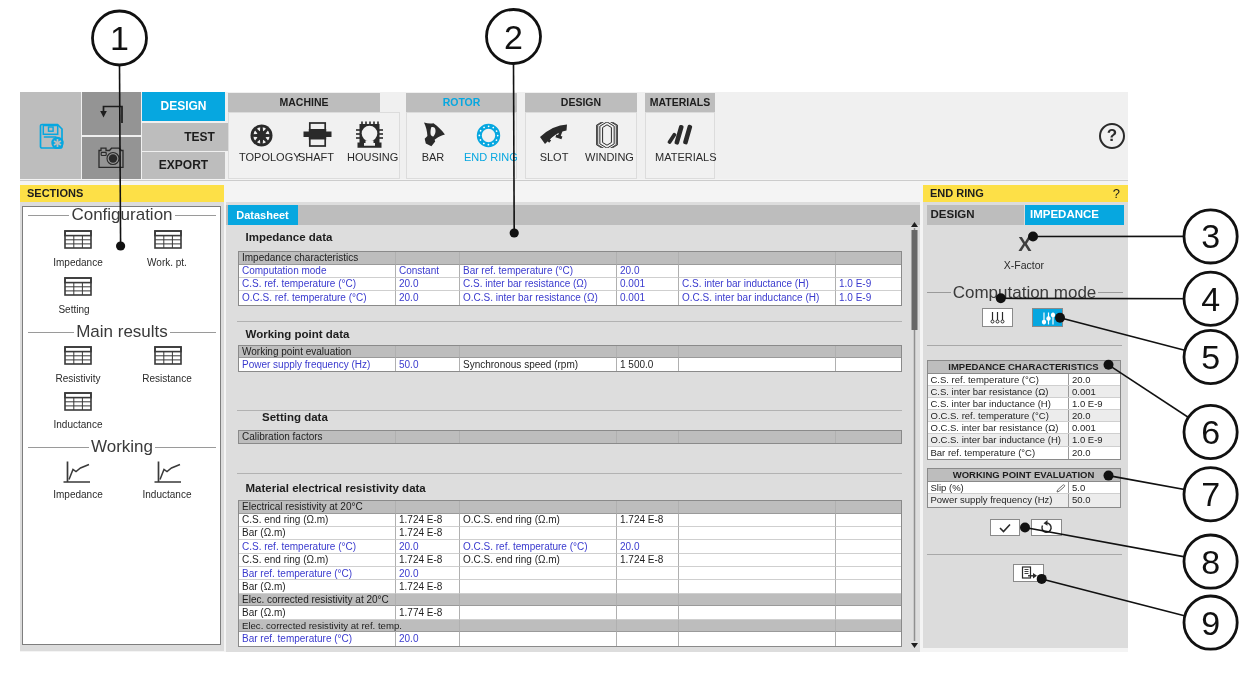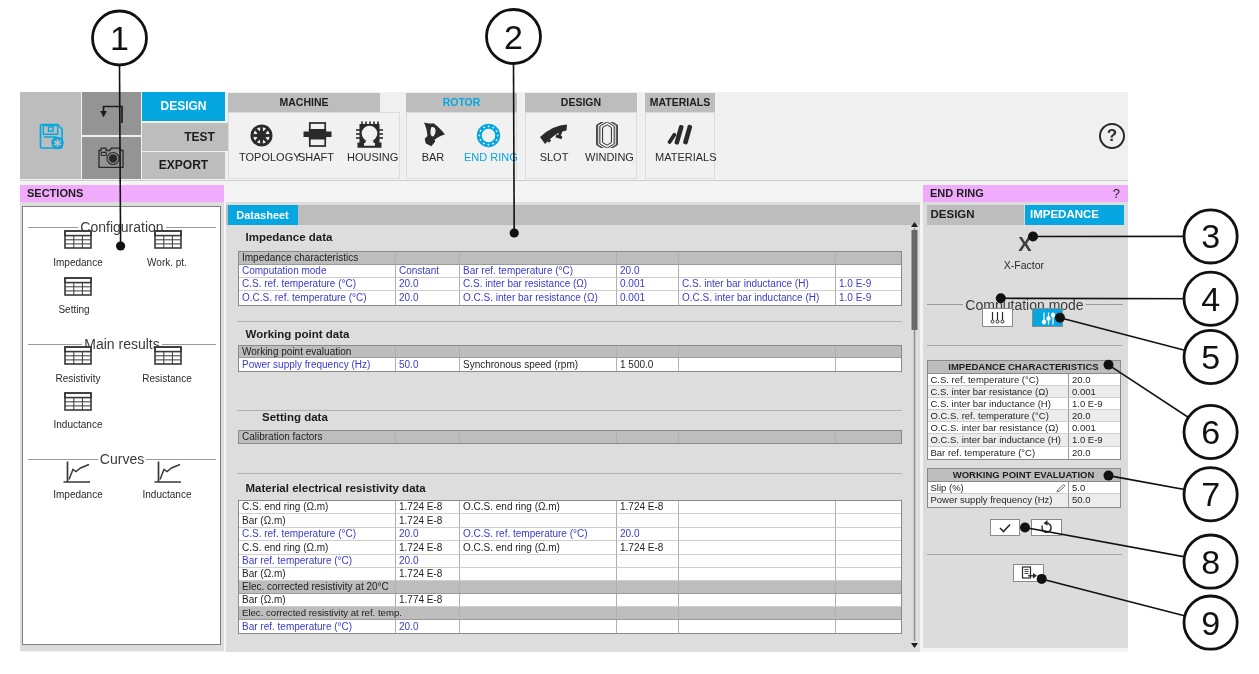--- a/index.html
+++ b/index.html
@@ -1,38 +1,38 @@
 <!DOCTYPE html>
 <html><head>
 <meta charset="utf-8">
 <style>
 html,body{margin:0;padding:0;background:#fff;}
 #page{position:relative;width:1259px;height:674px;background:#fff;overflow:hidden;
   font-family:"Liberation Sans",sans-serif;}
 .abs{position:absolute;}
-.bar{position:absolute;background:#f0abfc;color:#1d1d1d;font-weight:bold;font-size:11px;}
+.bar{position:absolute;background:#fde047;color:#1d1d1d;font-weight:bold;font-size:11px;}
 .ghead{position:absolute;background:#bdbdbd;color:#1d1d1d;font-weight:bold;font-size:10.5px;
   text-align:center;}
 .gbody{position:absolute;background:#f1f1f1;border:1px solid #dcdcdc;box-sizing:border-box;}
 .ilabel{position:absolute;font-size:11px;color:#2a2a2a;text-align:center;white-space:nowrap;}
 .plabel{position:absolute;font-size:10px;color:#2a2a2a;text-align:center;white-space:nowrap;}
 .sechead{position:absolute;font-size:11.5px;font-weight:bold;color:#1d1d1d;white-space:nowrap;}
 table.dt{border-collapse:separate;border-spacing:0;table-layout:fixed;background:#fff;
   border:1px solid #8a8a8a;position:absolute;}
 table.dt td{font-size:10px;padding:0 0 0 3px;overflow:hidden;white-space:nowrap;
   border-left:1px solid #b0b0b0;border-bottom:1px solid #cfcfcf;height:13.4px;
   line-height:11.5px;box-sizing:border-box;color:#1d1d1d;}
 table.dt td:first-child{border-left:none;}
 table.dt tr:last-child td{border-bottom:none;}
 table.dt tr.thead td{background:#bdbdbd;height:12.2px;border-bottom-color:#9a9a9a;}
 table.dt td.bluet, .bluet{color:#3a3ace;}
 .sep{position:absolute;height:1px;background:#b2b2b2;left:237px;width:665px;}
 .grouplab{display:flex;align-items:center;}
 .gline{flex:1;height:1px;background:#9a9a9a;}
-.gtext{font-size:14px;color:#3a3a3a;margin:12px 2px;line-height:12px;}
+.gtext{font-size:17px;color:#3a3a3a;margin:0 2px;line-height:12px;}
 .tblico{width:28px;height:19px;}
 .curvico{width:28px;height:24px;}
 .rtbl{position:absolute;border:1px solid #8a8a8a;background:#fff;box-sizing:border-box;}
 .rtbl .hd{background:#bdbdbd;text-align:center;font-size:9.5px;font-weight:bold;color:#1d1d1d;border-bottom:1px solid #8a8a8a;box-sizing:border-box;}
 .rrow{display:flex;font-size:9.5px;color:#1d1d1d;border-bottom:1px solid #cfcfcf;box-sizing:border-box;}
 .rrow:last-child{border-bottom:none;}
 .rrow .c1{width:137.5px;padding-left:3px;border-right:1px solid #9a9a9a;overflow:hidden;white-space:nowrap;position:relative;}
 .rrow .c2{flex:1;padding-left:3px;overflow:hidden;white-space:nowrap;}
 .rrow.alt{background:#ececec;}
 .btn{position:absolute;background:#fff;border:1px solid #8a8a8a;box-sizing:border-box;}
@@ -202,21 +202,21 @@
       <use href="#tbl"></use>
     </svg>
 <div class="plabel" style="left:48px;top:372.5px;width:60px;">Resistivity</div>
 <div class="plabel" style="left:137px;top:372.5px;width:60px;">Resistance</div>
 <svg class="abs tblico" style="left:64px;top:392px;">
       <use href="#tbl"></use>
     </svg>
 <div class="plabel" style="left:48px;top:418.5px;width:60px;">Inductance</div>
 <div class="abs grouplab" style="left:28px;top:441px;width:188px;">
  <span class="gline"></span>
-      <span class="gtext">Curves</span>
+      <span class="gtext">Working</span>
       <span class="gline"></span>
 </div>
 <svg class="abs curvico" style="left:63px;top:459.5px;">
       <use href="#crv"></use>
     </svg>
 <svg class="abs curvico" style="left:153.5px;top:459.5px;">
       <use href="#crv"></use>
     </svg>
 <div class="plabel" style="left:48px;top:488.5px;width:60px;">Impedance</div>
 <div class="plabel" style="left:137px;top:488.5px;width:60px;">Inductance</div>
@@ -345,20 +345,28 @@
  <table class="dt" style="left:12px;top:275px;width:662px;">
   <colgroup>
           <col style="width:156px">
           <col style="width:64px">
           <col style="width:157px">
           <col style="width:62px">
           <col style="width:157px">
           <col style="width:66px">
         </colgroup>
   <tbody>
+          <tr class="thead">
+            <td>Electrical resistivity at 20°C</td>
+            <td></td>
+            <td></td>
+            <td></td>
+            <td></td>
+            <td></td>
+          </tr>
   <tr>
             <td>C.S. end ring (Ω.m)</td>
             <td>1.724 E-8</td>
             <td>O.C.S. end ring (Ω.m)</td>
             <td>1.724 E-8</td>
             <td></td>
             <td></td>
           </tr>
   <tr>
             <td>Bar (Ω.m)</td>

